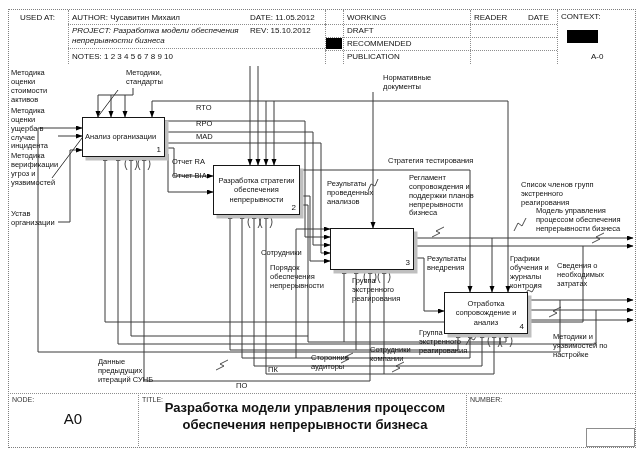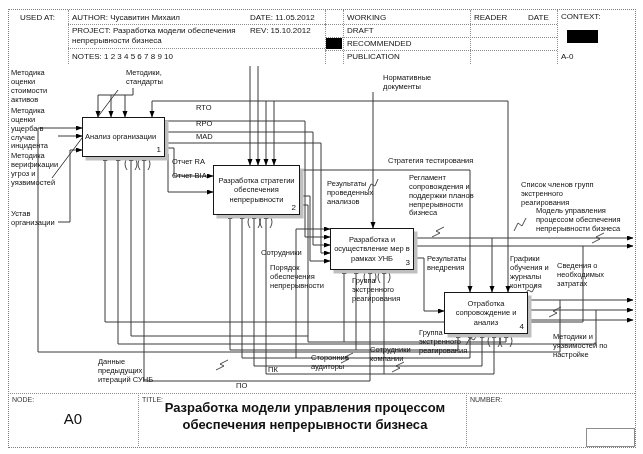--- a/index.html
+++ b/index.html
@@ -2,21 +2,21 @@
 <html><head>
 <meta charset="utf-8">
 <style>
   html,body{margin:0;padding:0;background:#fff;}
   .page{position:relative;width:643px;height:454px;background:#fff;overflow:hidden;
         font-family:"Liberation Sans","DejaVu Sans",sans-serif;color:#111;}
   .sheet{position:absolute;left:8px;top:9px;width:626px;height:437px;border:1px dotted #7d7d7d;}
   .vline{position:absolute;border-left:1px dotted #8d8d8d;}
   .hline{position:absolute;border-top:1px dotted #8d8d8d;}
   .htxt{position:absolute;font-size:8px;white-space:nowrap;}
-  .hwrap{position:absolute;font-size:8px;line-height:1.25;}
+  .hwrap{position:absolute;font-size:8px;line-height:1.25;font-style:italic;}
   .blackbox{position:absolute;background:#000;}
   .lbl{position:absolute;font-size:7.5px;line-height:1.18;color:#101010;}
   .nowrap{white-space:nowrap;}
   .box{position:absolute;background:#fff;border:1.4px solid #161616;
        box-shadow:3.5px 3.5px 0 #bfbfbf;display:flex;align-items:center;justify-content:flex-start;
        text-align:center;font-size:7.5px;line-height:1.22;}
   .box .num{position:absolute;right:3px;bottom:1px;font-size:8px;}
   .boxlabel{padding:1px 2px;}
   svg.net{position:absolute;left:0;top:0;}
   .ftr-label{position:absolute;font-size:7px;color:#333;}
@@ -54,21 +54,21 @@
     <div class="htxt" style="left:347px;top:13px">WORKING</div>
     <div class="htxt" style="left:347px;top:26px">DRAFT</div>
     <div class="htxt" style="left:347px;top:39px">RECOMMENDED</div>
     <div class="htxt" style="left:347px;top:52px">PUBLICATION</div>
 
     <div class="htxt" style="left:474px;top:13px">READER</div>
     <div class="htxt" style="left:528px;top:13px">DATE</div>
 
     <div class="htxt" style="left:561px;top:12px">CONTEXT:</div>
     <div class="blackbox" style="left:567px;top:30px;width:31px;height:13px"></div>
-    <div class="htxt" style="left:561px;top:52px">A-0</div>
+    <div class="htxt" style="left:591px;top:52px">A-0</div>
   </div>
 
   <svg class="net" width="643" height="454" viewBox="0 0 643 454">
     <defs>
       <marker id="ah" markerWidth="7" markerHeight="6" refX="6" refY="2.5" orient="auto">
         <path d="M0,0 L6.5,2.5 L0,5 z" fill="#000"></path>
       </marker>
     </defs>
     <g stroke="#3a3a3a" stroke-width="1" fill="none">
 
@@ -176,21 +176,20 @@
 
   <div class="box" style="left:82px;top:117px;width:81px;height:38px">
     <span class="boxlabel">Анализ организации</span>
     <span class="num">1</span>
   </div>
   <div class="box" style="left:213px;top:165px;width:85px;height:48px">
     <span class="boxlabel">Разработка стратегии обеспечения непрерывности</span>
     <span class="num">2</span>
   </div>
   <div class="box" style="left:330px;top:228px;width:82px;height:40px">
-    <span class="boxlabel">Разработка и осуществление мер в рамках УНБ</span>
     <span class="num">3</span>
   </div>
   <div class="box" style="left:444px;top:292px;width:82px;height:40px">
     <span class="boxlabel">Отработка сопровождение и анализ</span>
     <span class="num">4</span>
   </div>
 
   <div class="lbl" style="left:11px;top:69px;width:50px">Методика оценки стоимости активов</div>
   <div class="lbl" style="left:11px;top:107px;width:50px">Методика оценки ущерба в случае инцидента</div>
   <div class="lbl" style="left:11px;top:152px;width:56px">Методика верификации угроз и уязвимостей</div>

